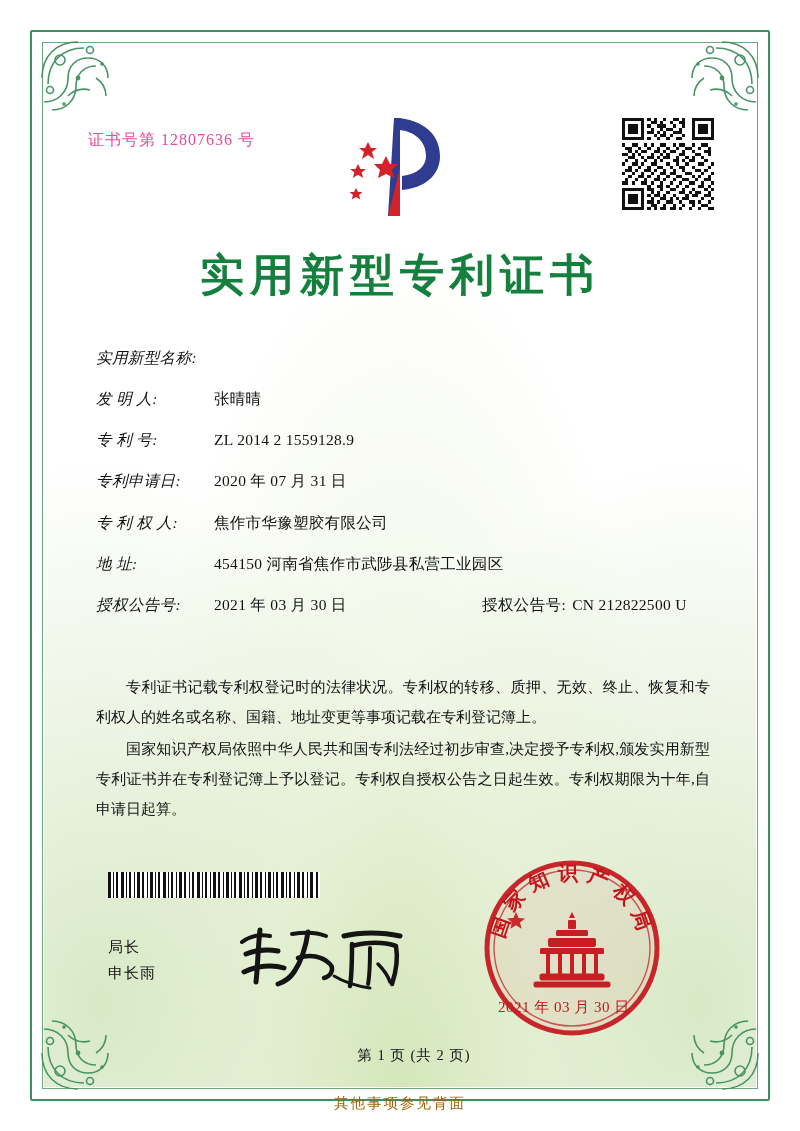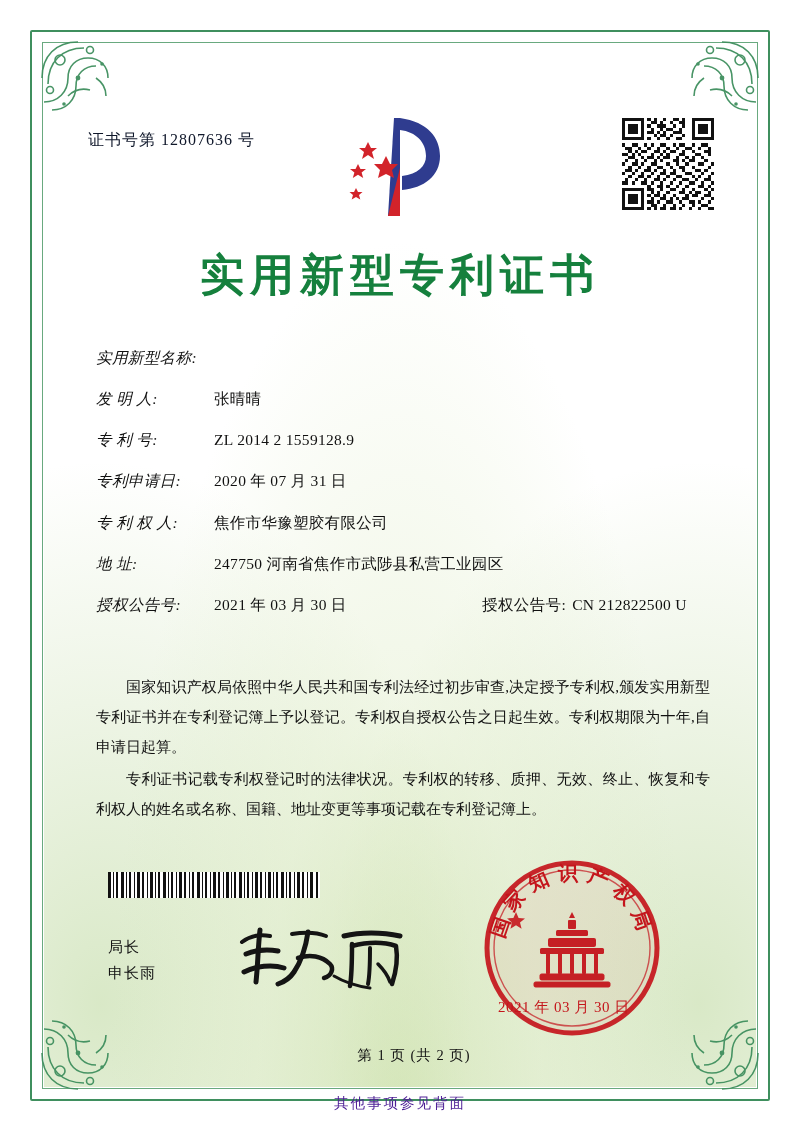--- a/index.html
+++ b/index.html
@@ -61,21 +61,21 @@
   .corner.bl { left: 38px; bottom: 38px; transform: scaleY(-1); }
   .corner.br { right: 38px; bottom: 38px; transform: scale(-1,-1); }
 
   
   .cert-number {
     position: absolute;
     left: 88px;
     top: 130px;
     font-size: 16px;
     letter-spacing: 1px;
-    color: #0f172a;
+    color: #ec4899;
     white-space: nowrap;
     text-align: right;
   }
   .logo {
     position: absolute;
     left: 336px;
     top: 112px;
     width: 124px;
     height: 112px;
   }
@@ -217,21 +217,21 @@
     letter-spacing: 1px;
     padding-left: 28px;
   }
   .back-note {
     position: absolute;
     left: 0;
     right: 0;
     top: 1094px;
     text-align: center;
     font-size: 14.5px;
-    color: #4c1d95;
+    color: #a16207;
     letter-spacing: 2px;
   }
 </style>
 </head>
 <body>
 
 <div class="page">
 
   <div class="frame-outer"></div>
   <div class="frame-inner"></div>
@@ -574,33 +574,33 @@
     <div class="field-row">
       <div class="field-label">专利申请日:</div>
       <div class="field-value">2020 年 07 月 31 日</div>
     </div>
     <div class="field-row">
       <div class="field-label spread">专 利 权 人:</div>
       <div class="field-value">焦作市华豫塑胶有限公司</div>
     </div>
     <div class="field-row">
       <div class="field-label spread">地 址:</div>
-      <div class="field-value">247750 河南省焦作市武陟县私营工业园区</div>
+      <div class="field-value">454150 河南省焦作市武陟县私营工业园区</div>
     </div>
     <div class="field-row dual">
       <div class="field-label">授权公告号:</div>
       <div class="field-value">2021 年 03 月 30 日</div>
       <div class="field-label2">授权公告号:</div>
       <div class="field-value2">CN 212822500 U</div>
     </div>
   </div>
 
   <div class="body-text">
+    <p>专利证书记载专利权登记时的法律状况。专利权的转移、质押、无效、终止、恢复和专利权人的姓名或名称、国籍、地址变更等事项记载在专利登记簿上。</p>
     <p>国家知识产权局依照中华人民共和国专利法经过初步审查,决定授予专利权,颁发实用新型专利证书并在专利登记簿上予以登记。专利权自授权公告之日起生效。专利权期限为十年,自申请日起算。</p>
-    <p>专利证书记载专利权登记时的法律状况。专利权的转移、质押、无效、终止、恢复和专利权人的姓名或名称、国籍、地址变更等事项记载在专利登记簿上。</p>
   </div>
 
   <div class="barcode">
     <svg viewBox="0 0 212 26" width="212" height="26" shape-rendering="crispEdges">
       <rect width="212" height="26" fill="#ffffff"></rect>
       <g fill="#111111">
         <rect x="0" y="0" width="3" height="26"></rect>
           <rect x="5" y="0" width="1" height="26"></rect>
         <rect x="8" y="0" width="2" height="26"></rect>
           <rect x="13" y="0" width="3" height="26"></rect>

